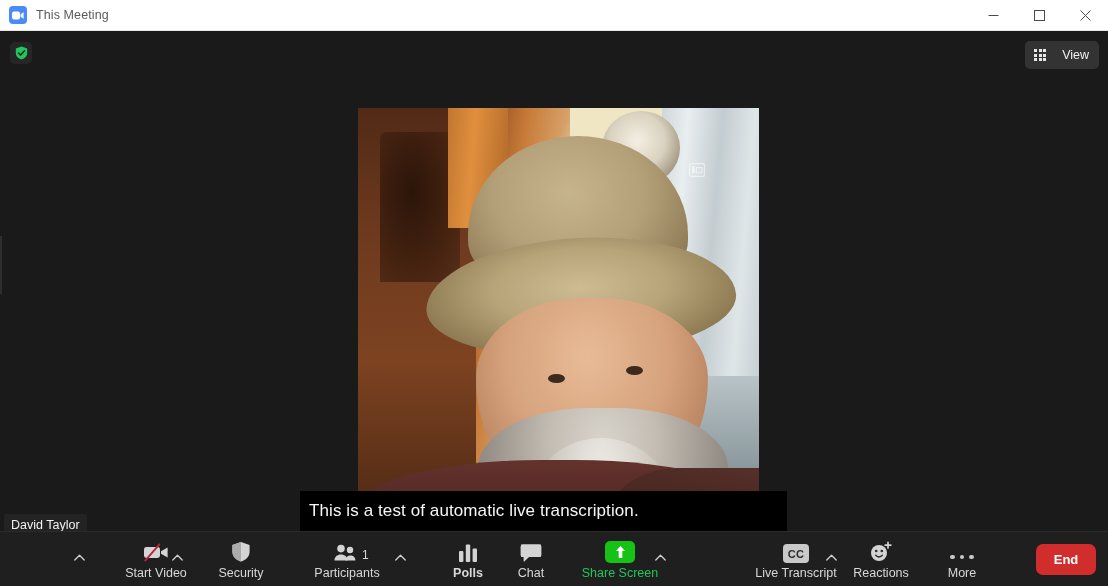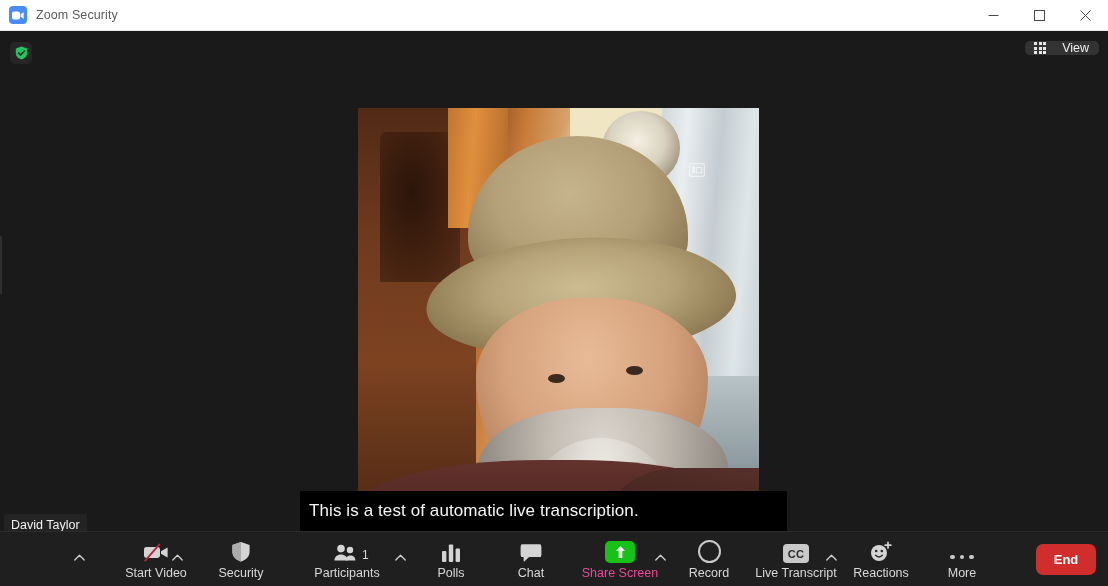--- a/index.html
+++ b/index.html
@@ -49,21 +49,21 @@
   
   .enc-badge {
     position:absolute; left:10px; top:11px;
     width:22px; height:22px; border-radius:5px;
     background:#262626;
     display:flex; align-items:center; justify-content:center;
   }
 
   
   .view-btn {
-    position:absolute; right:9px; top:10px; height:14px;
+    position:absolute; right:9px; top:10px; height:28px;
     background:#333333; border-radius:5px;
     display:flex; align-items:center; gap:16px;
     padding:0 10px 0 9px;
   }
   .grid-icon {
     display:grid; grid-template-columns:repeat(3,3px);
     grid-template-rows:repeat(3,3px); gap:1.5px;
   }
   .grid-icon i { background:#e8e8e8; display:block; width:3px; height:3px; }
   .view-label { font-size:12.5px; color:#f0f0f0; }
@@ -176,21 +176,21 @@
     display:flex; flex-direction:column; align-items:center;
     justify-content:center; gap:3px;
     cursor:default;
   }
   .tb-item .ico {
     height:24px; display:flex; align-items:flex-end; justify-content:flex-end;
   }
   .tb-item .lbl {
     font-size:12.5px; color:#d8d8d8; white-space:nowrap; line-height:14px;
   }
-  .tb-item.green .lbl { color:#ec4899; }
+  .tb-item.green .lbl { color:#22c55e; }
   .chev {
     position:absolute; top:18px;
     width:14px; height:14px;
     display:flex; align-items:center; justify-content:center;
   }
   .badge-count {
     position:absolute; font-size:12px; color:#d8d8d8;
   }
   .share-sq {
     width:30px; height:22px; border-radius:5px; background:#17c217;
@@ -221,21 +221,21 @@
 
 <div id="app">
 
   <div class="titlebar">
     <div class="tb-icon">
       <svg width="12" height="9" viewBox="0 0 12 9">
         <rect x="0" y="0.5" width="8" height="8" rx="2" fill="#ffffff"></rect>
         <path d="M8.6 3.2 L11.6 1.2 v6.6 L8.6 5.8 Z" fill="#ffffff"></path>
       </svg>
     </div>
-    <div class="tb-title">Zoom Security</div>
+    <div class="tb-title">This Meeting</div>
 
     <div class="tb-controls">
       <div class="tb-btn">
         <svg width="11" height="11" viewBox="0 0 11 11">
             <path d="M0.5 5.5 H10.5" stroke="#4a4a4a" stroke-width="1"></path>
           </svg>
       </div>
       <div class="tb-btn">
         <svg width="11" height="11" viewBox="0 0 11 11">
             <rect x="0.5" y="0.5" width="10" height="10" fill="none" stroke="#4a4a4a" stroke-width="1"></rect>
@@ -355,21 +355,21 @@
       </span>
       <span class="lbl">Security</span>
     </div>
     <span class="badge-count" style="left:362px; top:16px;">1</span>
     <div class="chev" style="left:393px;">
       <svg width="11" height="7" viewBox="0 0 11 7">
           <path d="M0.8 6 L5.5 1.2 L10.2 6" fill="none" stroke="#cfcfcf" stroke-width="1.3" stroke-linecap="round" stroke-linejoin="round"></path>
         </svg>
     </div>
 
-    <div class="tb-item" style="left:421px; width:60px;">
+    <div class="tb-item" style="left:438px; width:60px;font-weight:bold;">
       <span class="ico">
         <svg width="22" height="20" viewBox="0 0 22 20">
           <rect x="2" y="8" width="4.4" height="11" rx="1" fill="#d4d4d4"></rect>
           <rect x="8.8" y="1.6" width="4.4" height="17.4" rx="1" fill="#d4d4d4"></rect>
           <rect x="15.6" y="5.4" width="4.4" height="13.6" rx="1" fill="#d4d4d4"></rect>
         </svg>
       </span>
       <span class="lbl">Polls</span>
     </div>
 
@@ -393,26 +393,20 @@
         </span>
       </span>
       <span class="lbl">Share Screen</span>
     </div>
     <div class="chev" style="left:653px;">
       <svg width="11" height="7" viewBox="0 0 11 7">
           <path d="M0.8 6 L5.5 1.2 L10.2 6" fill="none" stroke="#cfcfcf" stroke-width="1.3" stroke-linecap="round" stroke-linejoin="round"></path>
         </svg>
     </div>
 
-    <div class="tb-item" style="left:676px; width:66px;">
-      <span class="ico">
-        <span class="rec-circle"></span>
-      </span>
-      <span class="lbl">Record</span>
-    </div>
 
     <div class="tb-item" style="left:740px; width:112px;">
       <span class="ico">
         <span class="cc-sq">CC</span>
       </span>
       <span class="lbl">Live Transcript</span>
     </div>
     <div class="chev" style="left:824px;">
       <svg width="11" height="7" viewBox="0 0 11 7">
           <path d="M0.8 6 L5.5 1.2 L10.2 6" fill="none" stroke="#cfcfcf" stroke-width="1.3" stroke-linecap="round" stroke-linejoin="round"></path>

